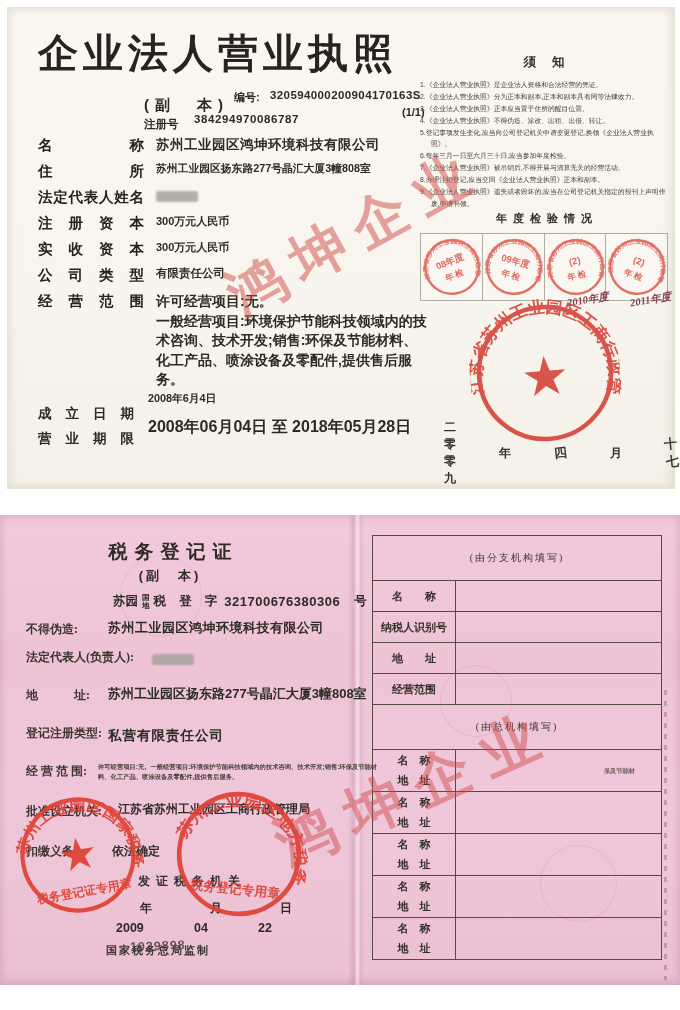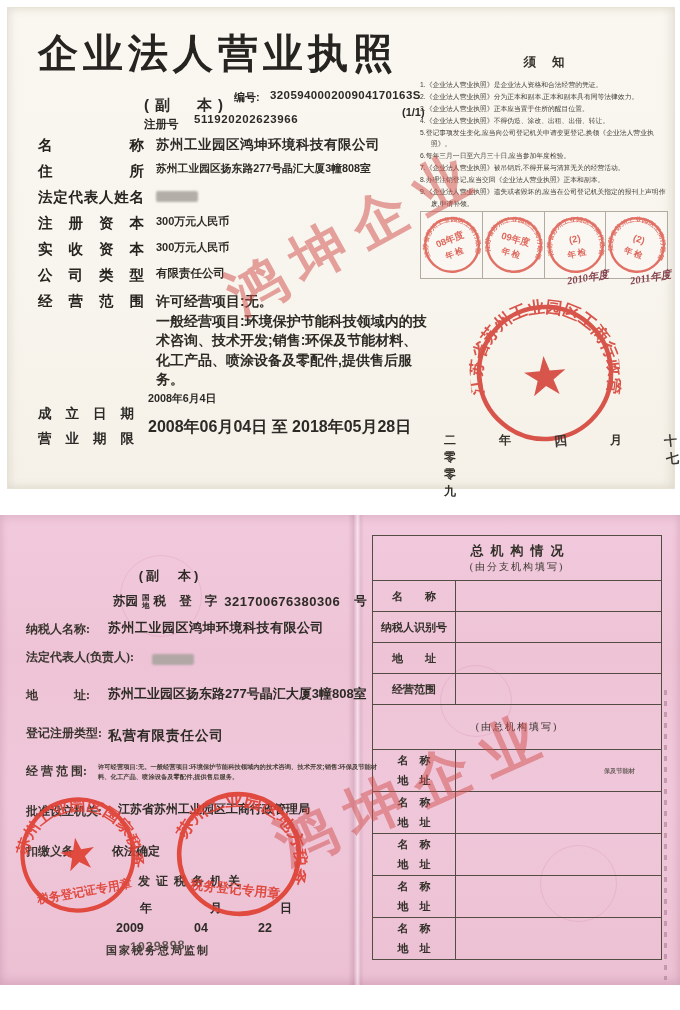--- a/index.html
+++ b/index.html
@@ -54,22 +54,22 @@
   .rtext2{font-size:6.2px;fill:#dd5a4d;font-weight:bold;}
   .ctext2{font-size:10px;fill:#d94f42;font-weight:bold;text-anchor:middle;}
   .ctext2b{font-size:9px;fill:#d94f42;font-weight:bold;text-anchor:middle;letter-spacing:2px;}
   .hand{position:absolute;bottom:-7px;right:-4px;font-size:10.5px;color:#86434f;
         font-style:italic;transform:rotate(-10deg);font-weight:bold;z-index:6;font-family:"Liberation Serif","DejaVu Serif",serif;}
   
   .bigstamp{position:absolute;left:462px;top:290px;width:150px;height:150px;opacity:.9;transform:rotate(-5deg);z-index:4;}
   .ring1{fill:none;stroke:#d5443a;stroke-width:4.5;}
   .rtext1{font-size:16.5px;fill:#d5443a;font-weight:bold;}
   .star1{font-size:54px;fill:#d5443a;text-anchor:middle;}
-  .lic-date{position:absolute;left:436px;top:424px;width:192px;display:flex;
-            justify-content:space-between;align-items:flex-start;z-index:5;gap:43px;}
+  .lic-date{position:absolute;left:436px;top:411px;width:192px;display:flex;
+            justify-content:space-between;align-items:center;z-index:5;gap:43px;}
   .lic-date span{font-size:12px;font-weight:bold;color:#33302a;}
   .lic-date .hw{font-size:13px;color:#3c3834;transform:rotate(-6deg);font-family:"Liberation Serif","DejaVu Serif",serif;}
   
   .wm{position:absolute;font-weight:bold;color:rgba(207,73,70,.5);white-space:nowrap;z-index:5;pointer-events:none;
       font-family:"Liberation Serif","DejaVu Serif",serif;}
   .wm1{left:225px;top:255px;font-size:56px;letter-spacing:14px;transform:rotate(-29deg);transform-origin:left center;}
   .wm2{left:280px;top:295px;font-size:58px;letter-spacing:16px;transform:rotate(-24deg);transform-origin:left center;opacity:.95;}
   
   .doc2{position:absolute;left:0;top:515px;width:680px;height:470px;
         background:linear-gradient(180deg,#f2cadd 0%,#eec3d6 30%,#f0c7da 60%,#ecc0d3 100%);
@@ -139,21 +139,21 @@
 
   <section class="doc1">
     <div class="wm wm1">鸿坤企业</div>
 
     <h1 class="lic-title">企业法人营业执照</h1>
     <span class="lic-copy">(副　本)</span>
     <span class="lic-serial-label">编号:</span>
     <span class="lic-serial">320594000200904170163S</span>
     <span class="lic-page">(1/1)</span>
     <span class="lic-regno-label">注册号</span>
-    <span class="lic-regno">511920202623966</span>
+    <span class="lic-regno">384294970086787</span>
 
     <div class="fields">
       <div class="frow">
         <span class="flabel">名称</span>
         <span class="fvalue v-name">苏州工业园区鸿坤环境科技有限公司</span>
       </div>
       <div class="frow">
         <span class="flabel">住所</span>
         <span class="fvalue v-addr">苏州工业园区扬东路277号晶汇大厦3幢808室</span>
       </div>
@@ -194,20 +194,21 @@
       <div class="nitem">3.《企业法人营业执照》正本应当置于住所的醒目位置。</div>
       <div class="nitem">4.《企业法人营业执照》不得伪造、涂改、出租、出借、转让。</div>
       <div class="nitem">5.登记事项发生变化,应当向公司登记机关申请变更登记,换领《企业法人营业执照》。</div>
       <div class="nitem">6.每年三月一日至六月三十日,应当参加年度检验。</div>
       <div class="nitem">7.《企业法人营业执照》被吊销后,不得开展与清算无关的经营活动。</div>
       <div class="nitem">8.办理注销登记,应当交回《企业法人营业执照》正本和副本。</div>
       <div class="nitem">9.《企业法人营业执照》遗失或者毁坏的,应当在公司登记机关指定的报刊上声明作废,申请补领。</div>
     </aside>
 
     <div class="annual">
+      <h3>年度检验情况</h3>
       <div class="agrid">
         <div class="acell">
           <svg class="astamp r1" viewBox="0 0 66 66">
             <circle class="ring2" cx="33" cy="33" r="28.5"></circle>
             <path id="arcA0" d="M 9,44 A 26,26 0 1 1 57,44" fill="none"></path>
             <text class="rtext2"><textPath href="#arcA0" startOffset="2" textLength="116" lengthAdjust="spacingAndGlyphs">江苏省苏州工业园区工商行政管理局</textPath></text>
             <g transform="rotate(-14 33 33)">
               <text class="ctext2" x="33" y="30">08年度</text>
               <text class="ctext2b" x="33" y="45">年检</text>
             </g>
@@ -269,34 +270,35 @@
   </section>
 
   <section class="doc2">
     <div class="ghost" style="left:120px;top:40px;width:80px;height:80px;"></div>
     <div class="ghost" style="left:440px;top:150px;width:70px;height:70px;"></div>
     <div class="ghost" style="left:540px;top:330px;width:75px;height:75px;"></div>
     <div class="fold"></div>
     <div class="edge-dash"></div>
     <div class="wm wm2">鸿坤企业</div>
 
+    <h1 class="tax-title">税务登记证</h1>
     <div class="tax-copy">(副　本)</div>
 
     <div class="certline">
       <span class="cp">苏园</span>
       <span class="cstack">
         <span>国</span>
         <span>地</span>
       </span>
       <span class="cmid">税 登 字</span>
       <span class="cnum">321700676380306</span>
       <span class="csuf">号</span>
     </div>
 
-    <span class="tlab" style="left:26px;top:106px;">纳税人名称:</span>
+    <span class="tlab" style="left:26px;top:106px;">不得伪造:</span>
     <span class="tval" style="left:108px;top:104px;font-size:13px;letter-spacing:.5px;">苏州工业园区鸿坤环境科技有限公司</span>
 
     <span class="tlab" style="left:26px;top:134px;">法定代表人(负责人):</span>
     <span class="tval" style="left:152px;top:136px;"><span class="redact"></span></span>
 
     <span class="tlab" style="left:26px;top:172px;">地　　　址:</span>
     <span class="tval" style="left:108px;top:170px;font-size:13px;">苏州工业园区扬东路277号晶汇大厦3幢808室</span>
 
     <span class="tlab" style="left:26px;top:210px;">登记注册类型:</span>
     <span class="tval" style="left:108px;top:212px;font-size:13.5px;letter-spacing:1px;">私营有限责任公司</span>
@@ -341,21 +343,20 @@
       <span>22</span>
     </div>
 
     <span class="footer">国家税务总局监制</span>
     <span class="footer-num">1029898</span>
 
     <span class="overflow-scope" style="clip-path:inset(0 0 0 89%);">许可经营项目:无。一般经营项目:环境保护节能科技领域内的技术咨询、技术开发;销售:环保及节能材</span>
 
     <div class="ttable">
       <div class="thead">
-        <div class="t1">总机构情况</div>
         <div class="t2">(由分支机构填写)</div>
       </div>
       <div class="trow">
         <div class="tlabel">名　　称</div>
         <div class="tempty"></div>
       </div>
       <div class="trow">
         <div class="tlabel">纳税人识别号</div>
         <div class="tempty"></div>
       </div>

